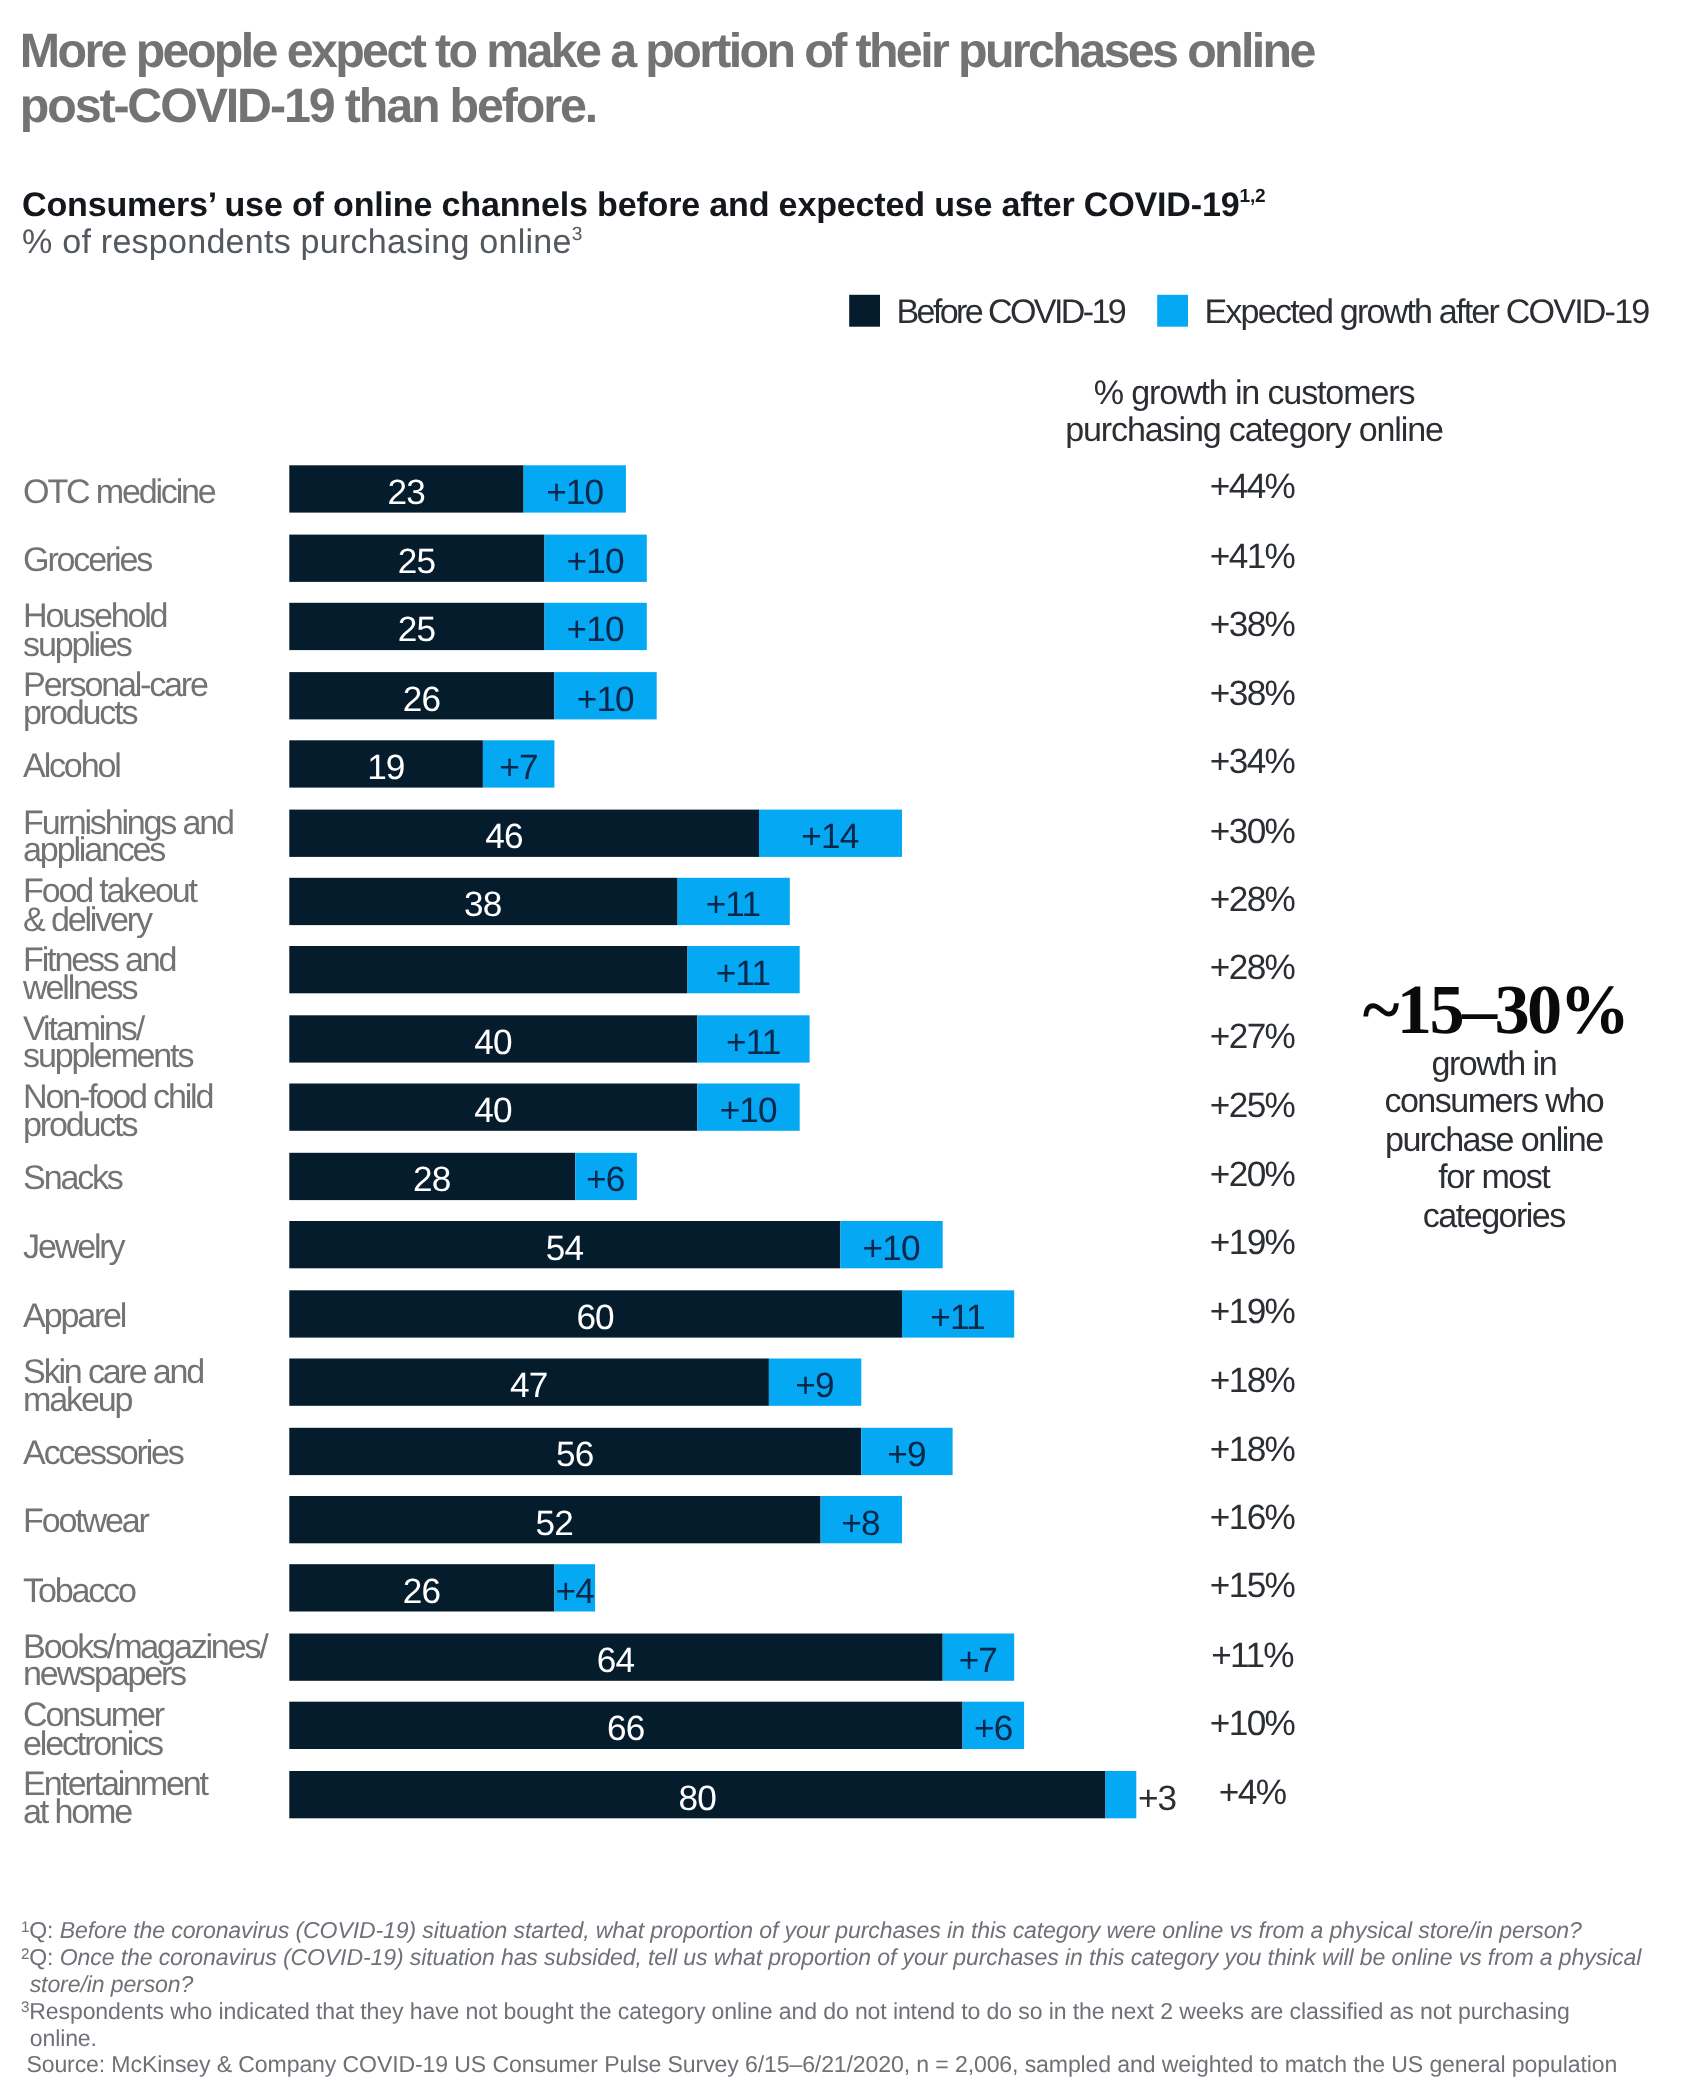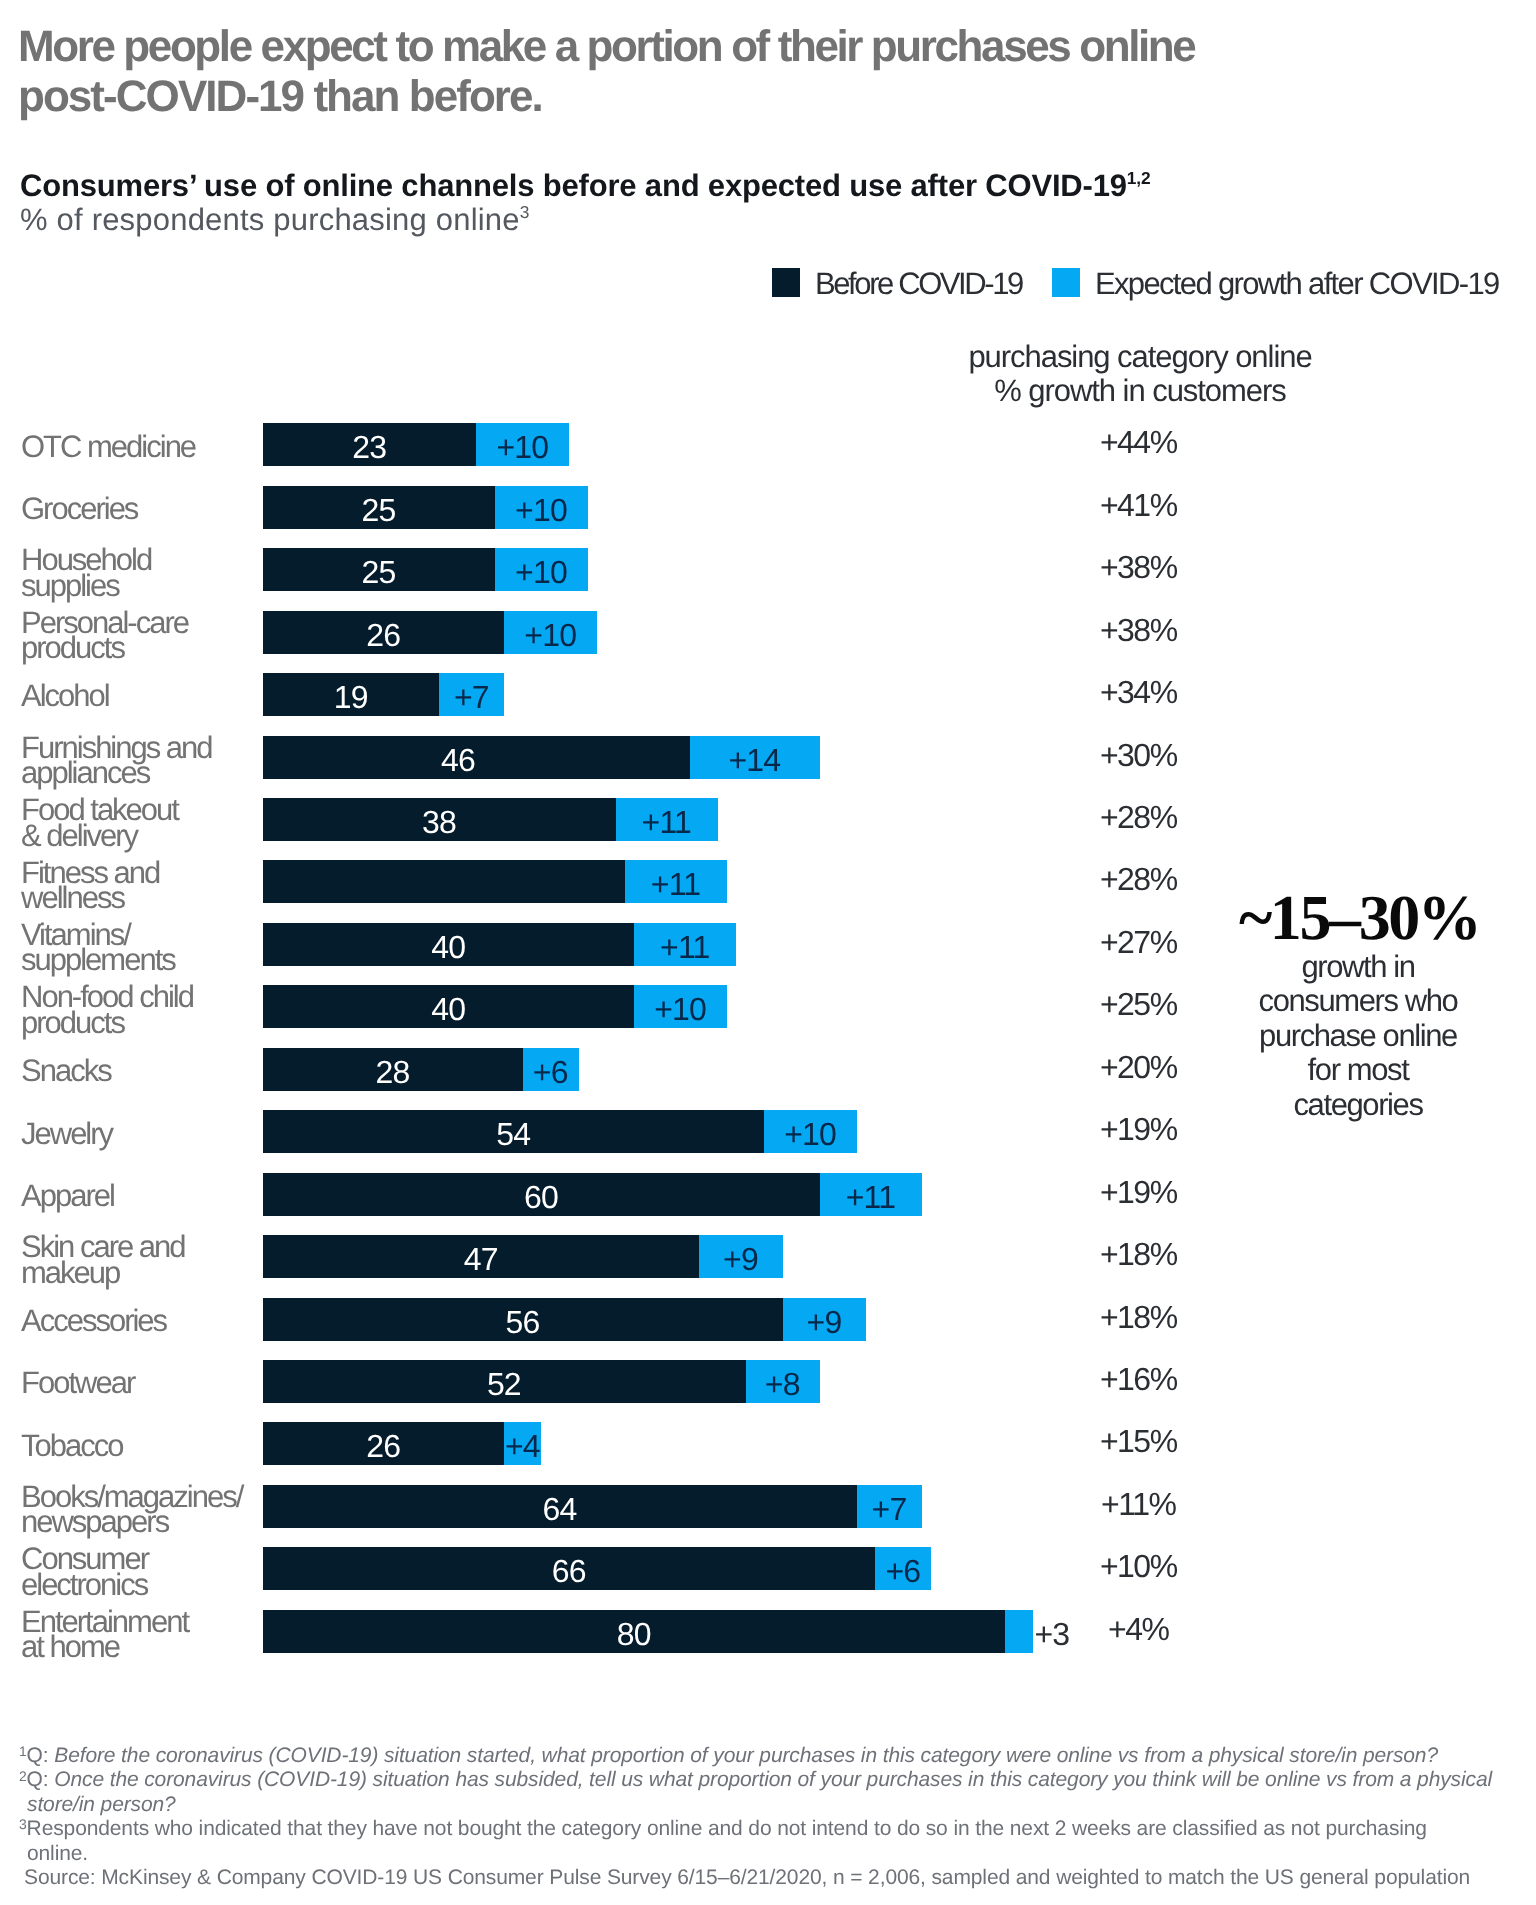--- a/index.html
+++ b/index.html
@@ -118,22 +118,22 @@
       <span class="lg-lb">Before COVID-19</span>
     </div>
     <span class="lg-gap"></span>
     <div class="lg-item">
       <span class="lg-sw" style="background: rgb(5, 168, 242);"></span>
       <span class="lg-lb">Expected growth after COVID-19</span>
     </div>
   </div>
 
   <div class="abs" id="growth-head">
+    <div>% growth in customers</div>
     <div>purchasing category online</div>
-    <div>% growth in customers</div>
   </div>
 
   <div class="abs" id="chart">
       <div class="row" style="top: 423.4px;">
         <div class="cat" style="top: 10.3px;">
           <div>OTC medicine</div>
         </div>
         <div class="bars" style="width: 306.24px;">
           <div class="seg dark" style="width: 213.44px; background: rgb(5, 28, 44);"></div>
           <div class="seg blue" style="left: 213.44px; width: 92.8px; background: rgb(5, 168, 242);"></div>

